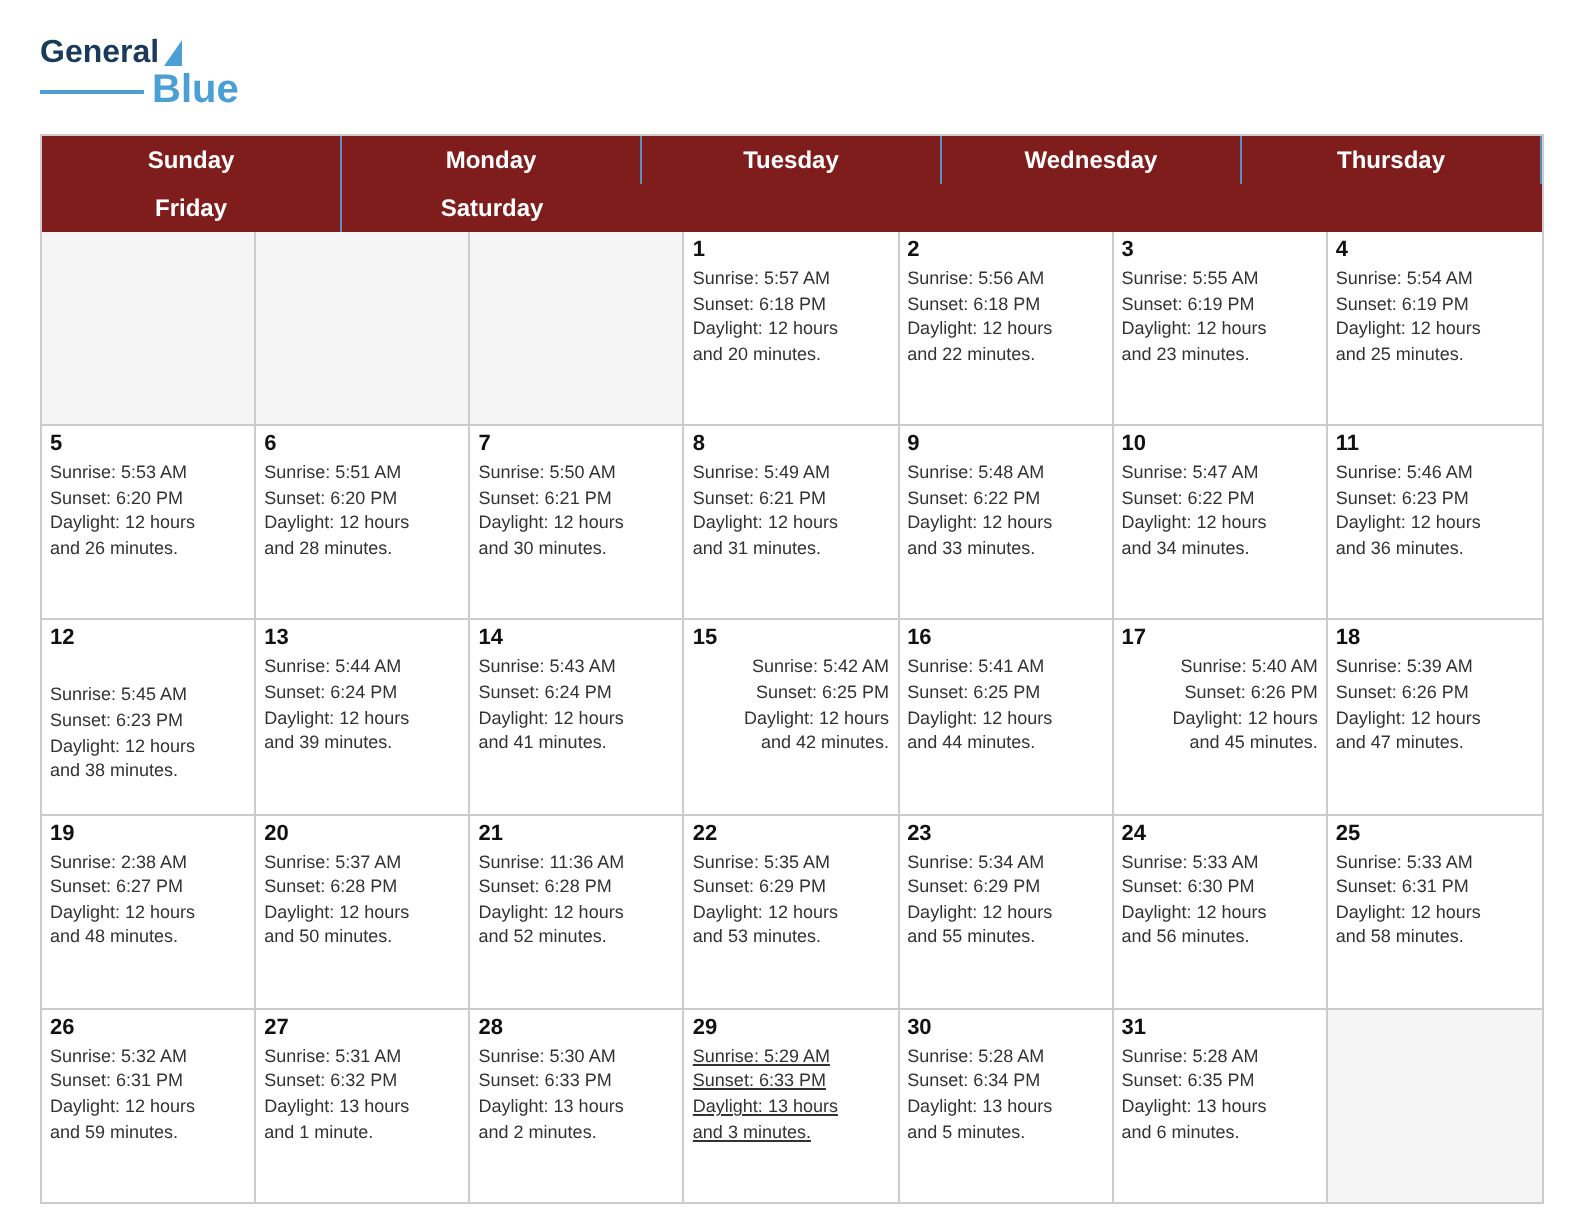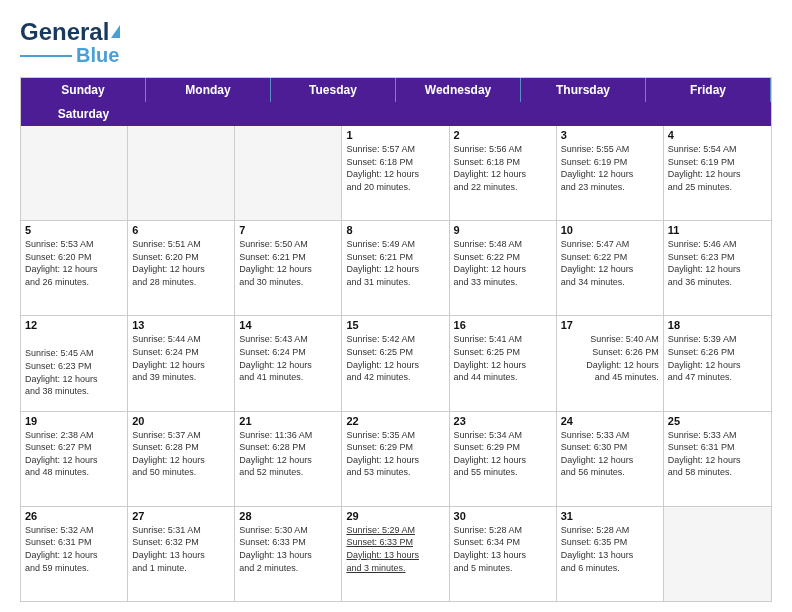--- a/index.html
+++ b/index.html
@@ -42,22 +42,22 @@
       color: #333;
     }
     .calendar {
       flex: 1;
       display: flex;
       flex-direction: column;
       border: 1px solid #ccc;
     }
     .cal-header {
       display: grid;
-      grid-template-columns: repeat(6, 1fr);
-      background: #4c1d95;
+      grid-template-columns: repeat(5, 1fr);
+      background: #7f1d1d;
     }
     .cal-header-cell {
       color: #fff;
       font-weight: bold;
       font-size: 12px;
       text-align: center;
       padding: 5px 2px;
       border-right: 1px solid #5a8ec5;
     }
     .cal-header-cell:last-child { border-right: none; }
@@ -97,21 +97,21 @@
       color: #333;
     }
   </style>
 </head>
 <body>
 
 <div class="page">
   <div class="header">
     <div class="logo">
       <div style="display:flex;align-items:center;">
-        <span style="font-size:24px;font-weight:bold;color:#1a3a5c;">General</span>
+        <span style="font-size:16px;font-weight:bold;color:#1a3a5c;">General</span>
         <span style="display:inline-block;width:0;height:0;border-left:9px solid transparent;border-bottom:13px solid #4a9fd4;margin-left:2px;margin-bottom:2px;"></span>
       </div>
       <div style="display:flex;align-items:center;margin-top:-2px;">
         <div style="width:52px;height:2px;background:#4a9fd4;margin-right:4px;"></div>
         <span style="font-size:20px;font-weight:bold;color:#4a9fd4;">Blue</span>
       </div>
     </div>
     <div class="title-block">
       <div class="month-title"></div>
       <div class="location-title"></div>
@@ -230,21 +230,21 @@
           </div>
           <div class="cal-cell">
             <div class="day-num">14</div>
             <div class="cell-info" style="white-space: pre-line;">Sunrise: 5:43 AM
 Sunset: 6:24 PM
 Daylight: 12 hours
 and 41 minutes.</div>
           </div>
           <div class="cal-cell">
             <div class="day-num">15</div>
-            <div class="cell-info" style="white-space: pre-line;">Sunrise: 5:42 AM
+            <div class="cell-info" style="white-space: pre-line; text-align: right;">Sunrise: 5:42 AM
 Sunset: 6:25 PM
 Daylight: 12 hours
 and 42 minutes.</div>
           </div>
           <div class="cal-cell">
             <div class="day-num">16</div>
             <div class="cell-info" style="white-space: pre-line;">Sunrise: 5:41 AM
 Sunset: 6:25 PM
 Daylight: 12 hours
 and 44 minutes.</div>

